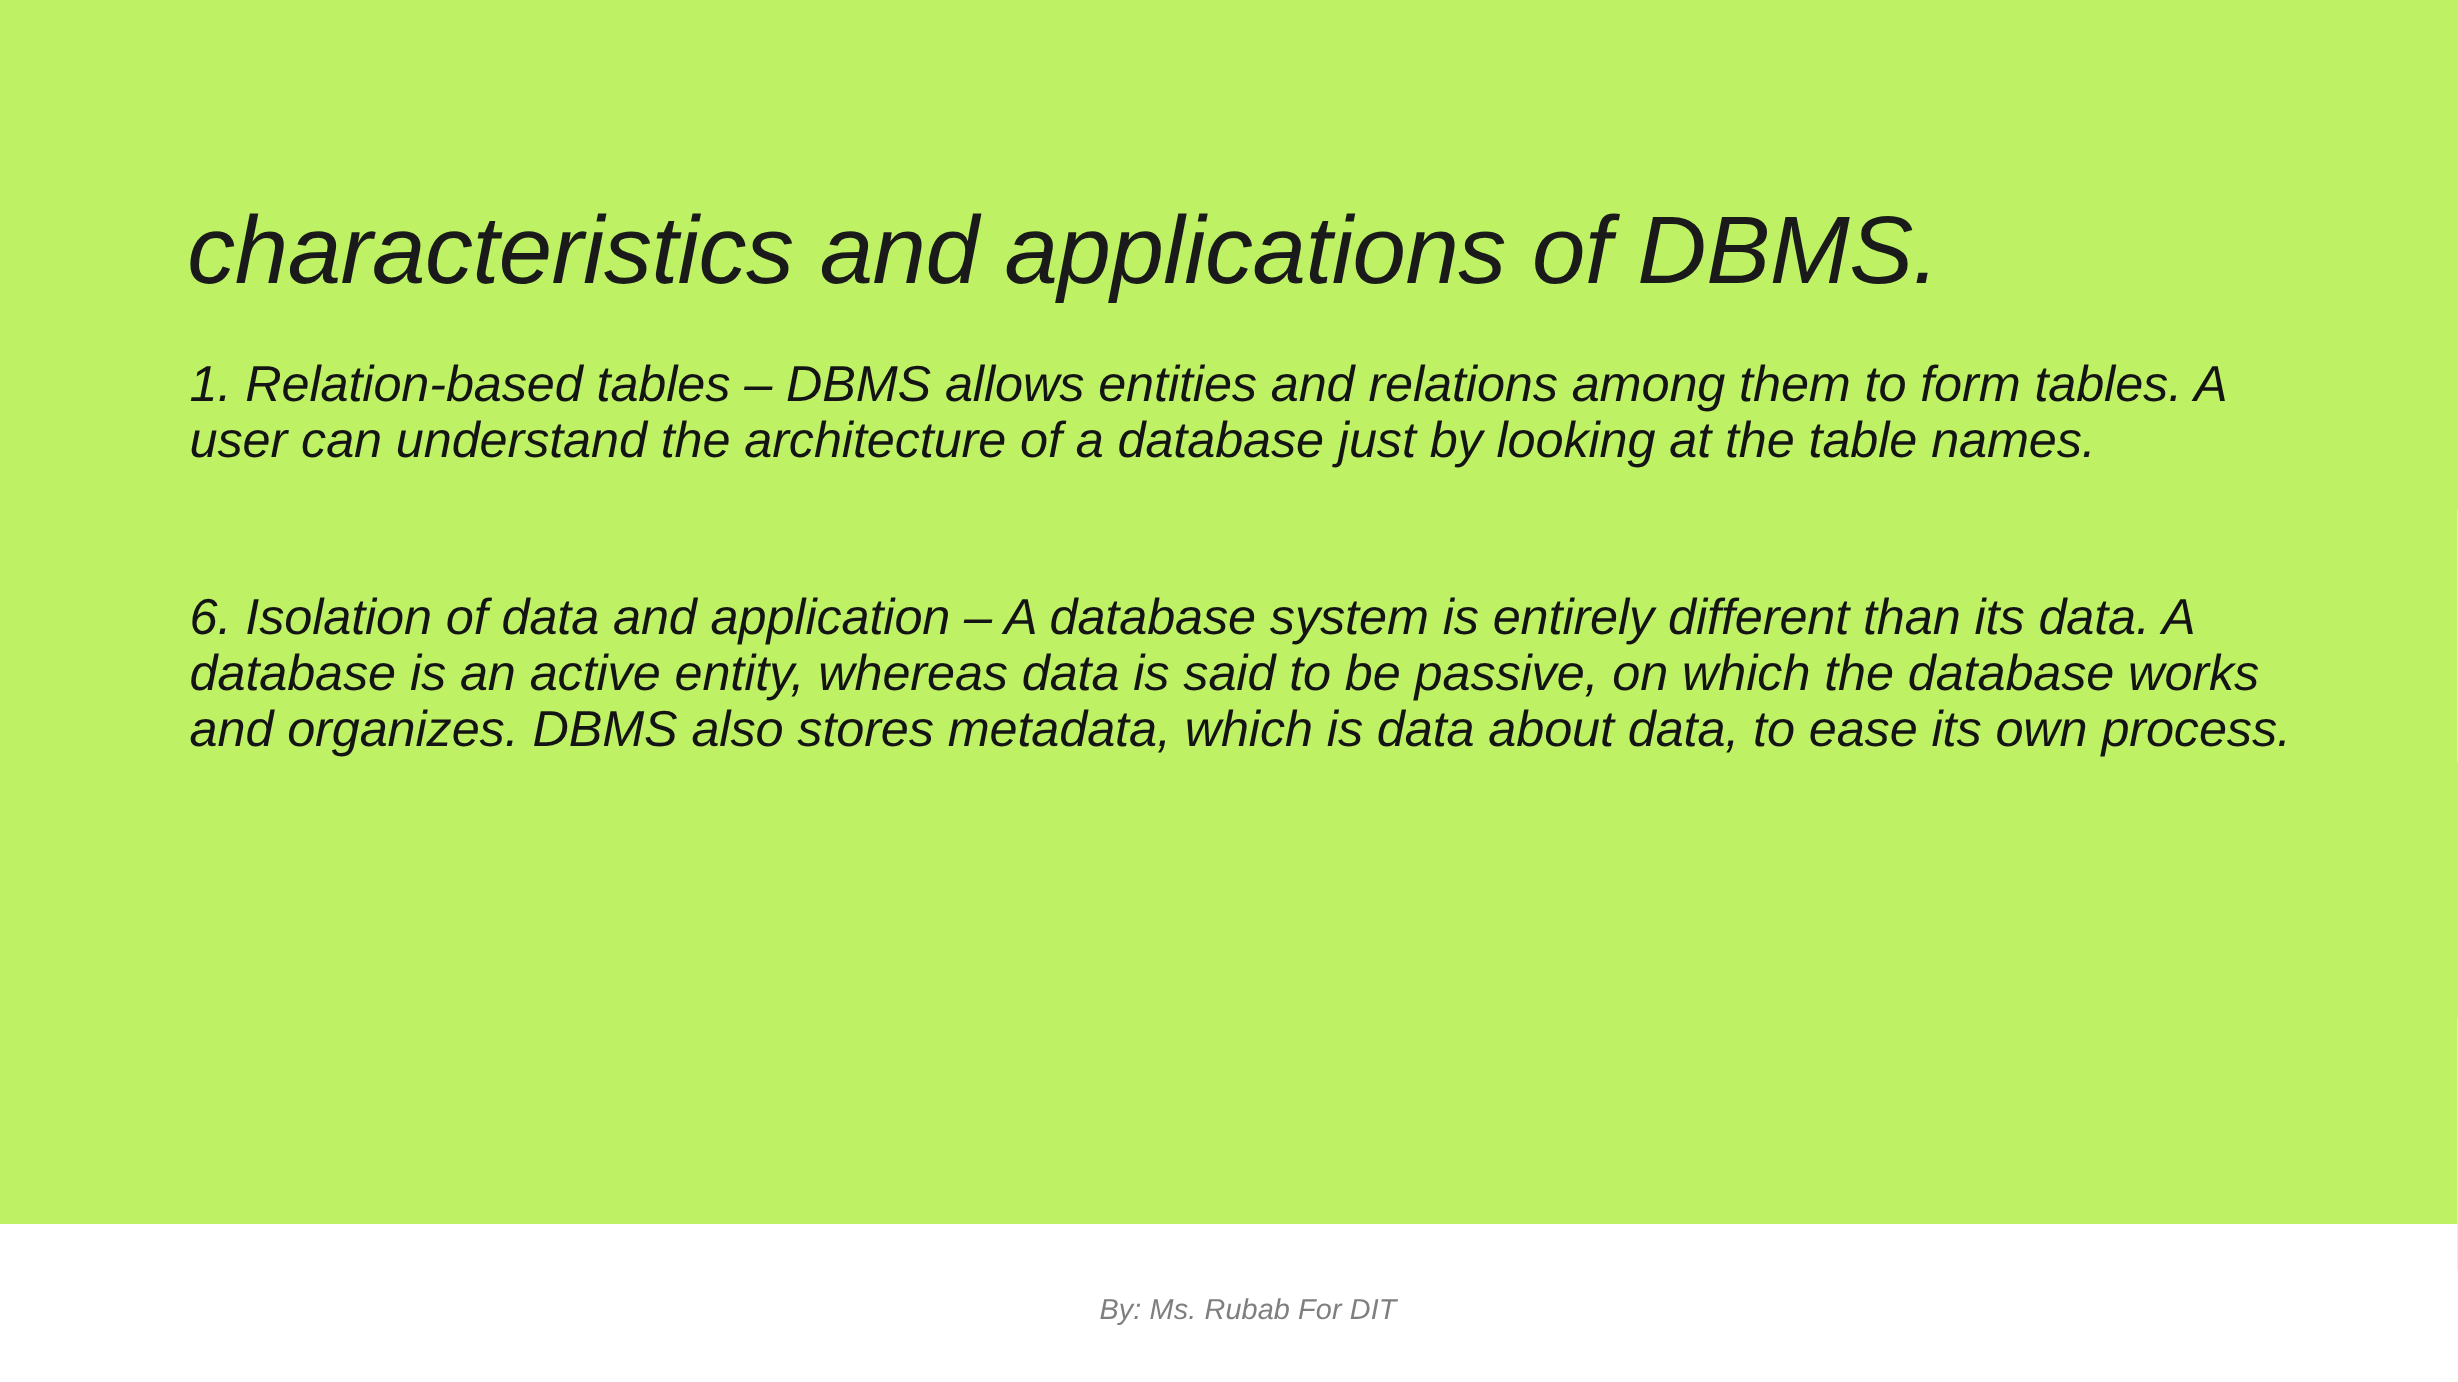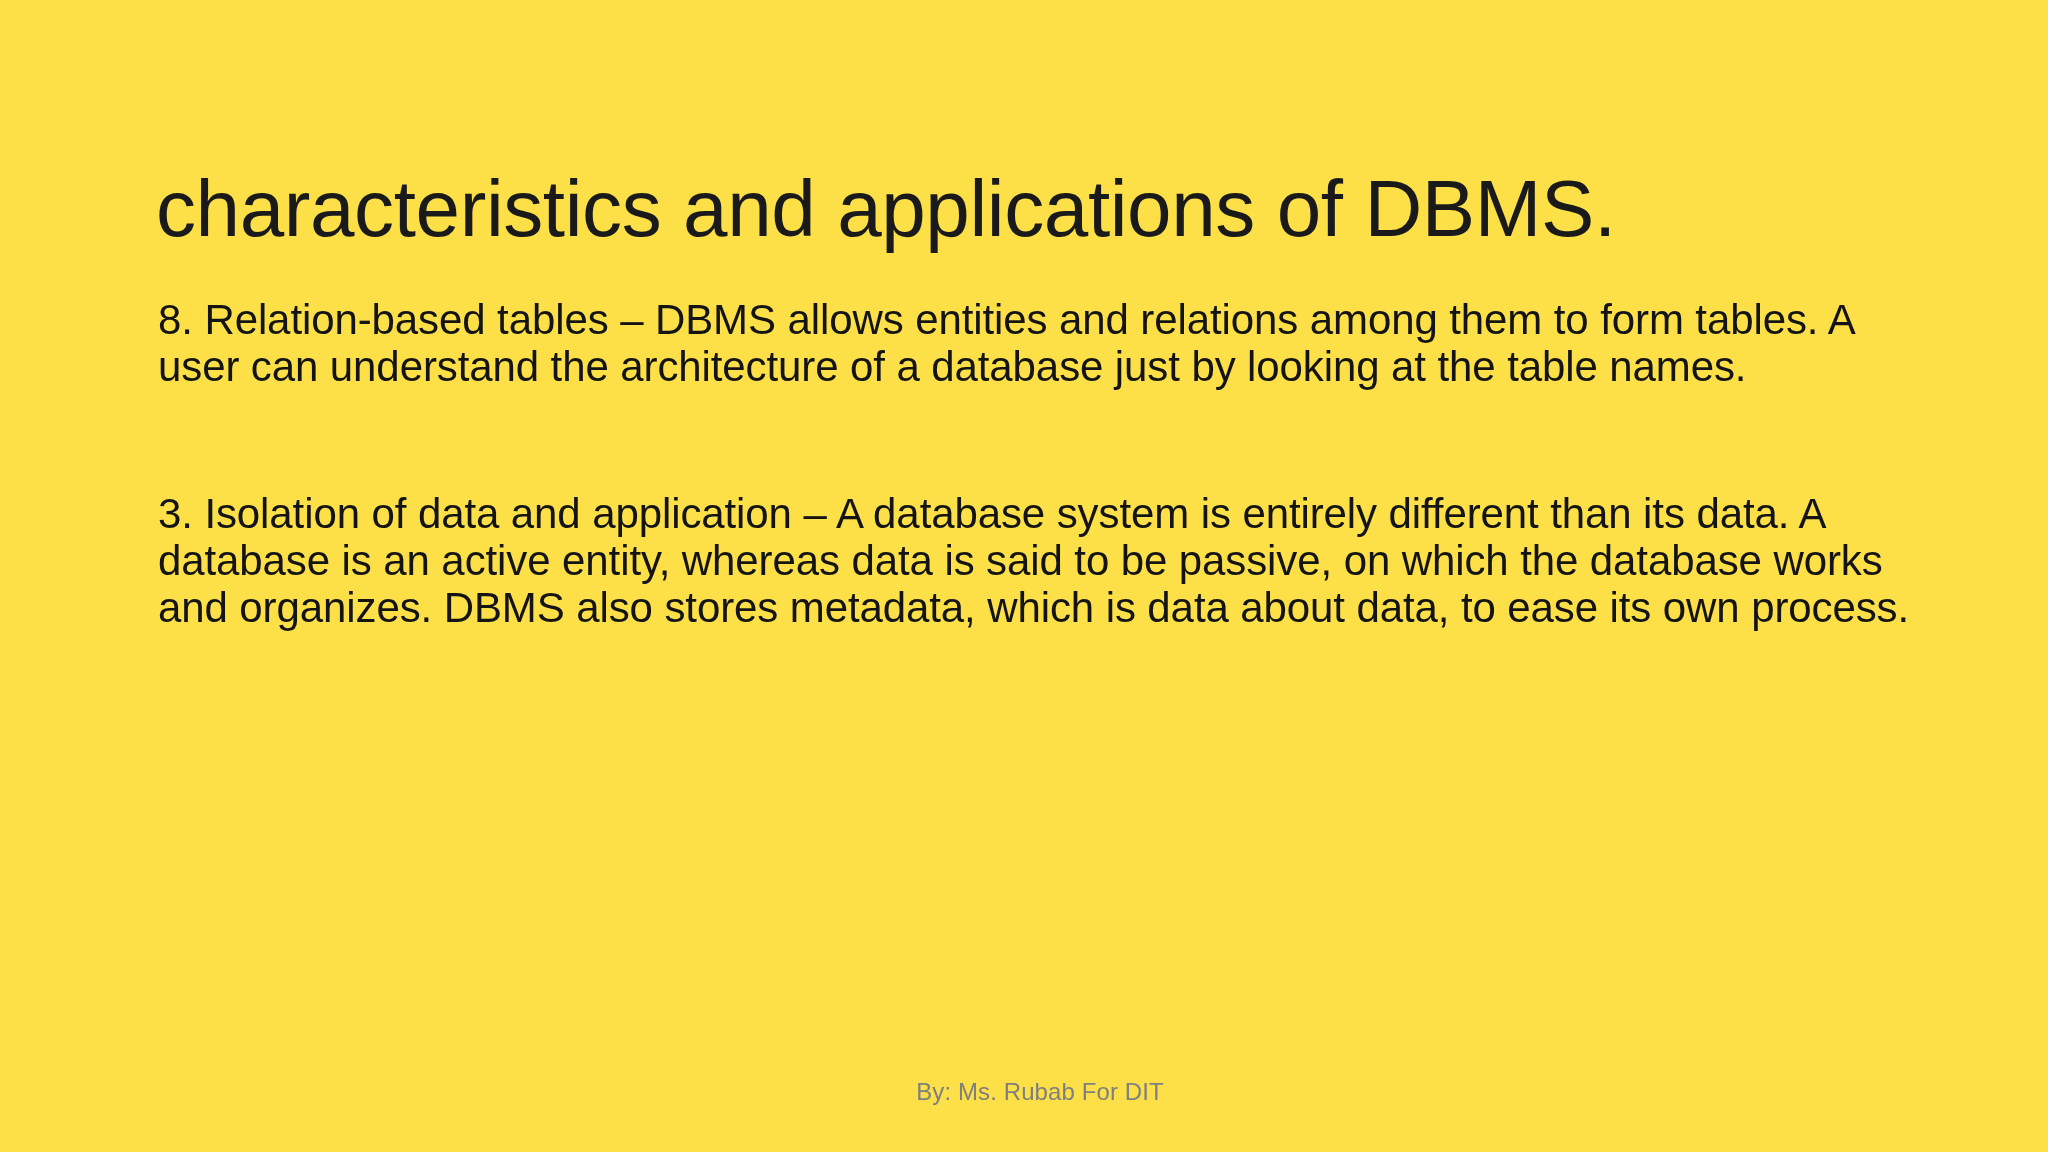--- a/index.html
+++ b/index.html
@@ -10,23 +10,24 @@
     width: 2048px;
     height: 1152px;
     background: #ffffff;
     font-family: "Liberation Sans", sans-serif;
     overflow: hidden;
   }
 
   .slide {
     position: relative;
     width: 2048px;
-    height: 1152px;
-    background: #fde047;
+    height: 1020px;
+    background: #bef264;
     box-sizing: border-box;
+    font-style: italic;
   }
 
   .slide-title {
     position: absolute;
     left: 156px;
     top: 110px;
     width: 1760px;
     font-size: 80px;
     font-weight: 400;
     line-height: 1.12;
@@ -73,25 +74,25 @@
 </style>
 </head>
 <body>
 
 <div class="slide">
 
   <h1 class="slide-title">characteristics and applications of DBMS.</h1>
 
   <div class="body-block">
 
-    <p class="para">8. Relation-based tables – DBMS allows entities and relations among them to form tables. A user can understand the architecture of a database just by looking at the table names.</p>
+    <p class="para">1. Relation-based tables – DBMS allows entities and relations among them to form tables. A user can understand the architecture of a database just by looking at the table names.</p>
 
     <div class="para-gap"></div>
 
-    <p class="para">3. Isolation of data and application – A database system is entirely different than its data. A database is an active entity, whereas data is said to be passive, on which the database works and organizes. DBMS also stores metadata, which is data about data, to ease its own process.</p>
+    <p class="para">6. Isolation of data and application – A database system is entirely different than its data. A database is an active entity, whereas data is said to be passive, on which the database works and organizes. DBMS also stores metadata, which is data about data, to ease its own process.</p>
 
     <div class="para-gap-2"></div>
 
 
   </div>
 
   <div class="footer-credit">By: Ms. Rubab For DIT</div>
 
 </div>
 

